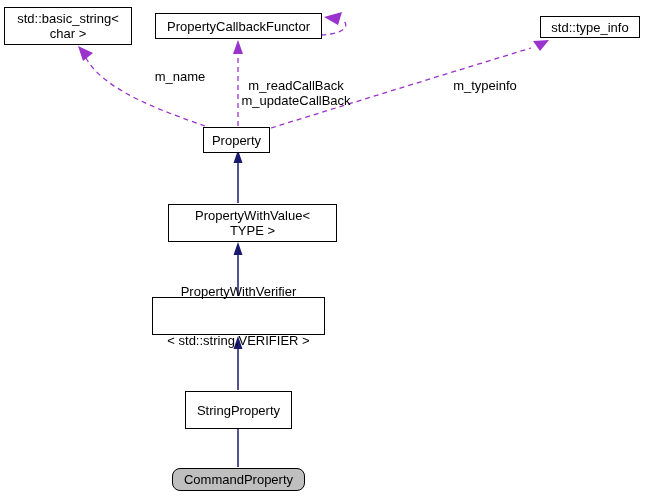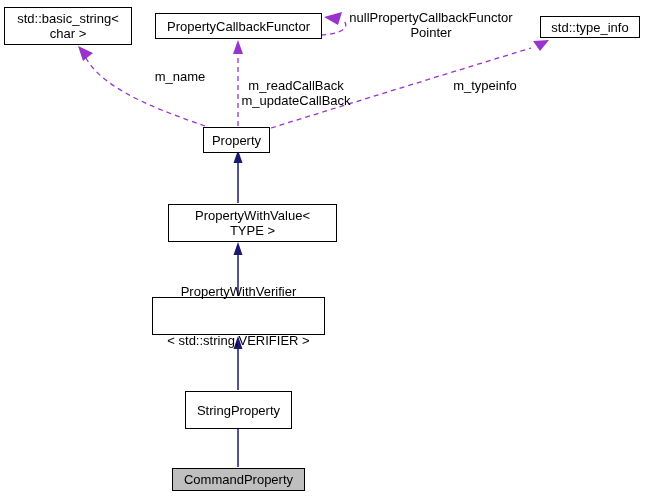--- a/index.html
+++ b/index.html
@@ -32,20 +32,21 @@
     justify-content: center;
     align-items: center;
     text-align: center;
     line-height: 15px;
     white-space: nowrap;
     cursor: pointer;
   }
   .node.current {
     background: var(--selected-node-fill, #bfbfbf);
     cursor: default;
+    border-radius: 8px;
   }
   .edge-label {
     position: absolute;
     text-align: center;
     line-height: 15px;
     white-space: nowrap;
     pointer-events: none;
   }
   
   #n-basic-string      { left: 4px;   top: 7px;   width: 128px; height: 38px; }
@@ -128,22 +129,18 @@
 
   <div class="edge-label" id="l-documentation">
     <div>m_name</div>
   </div>
 
   <div class="edge-label" id="l-callbacks">
     <div>m_readCallBack</div>
     <div>m_updateCallBack</div>
   </div>
 
-  <div class="edge-label" id="l-null-pointer">
-    <div>nullPropertyCallbackFunctor</div>
-    <div>Pointer</div>
-  </div>
 
   <div class="edge-label" id="l-typeinfo">
     <div>m_typeinfo</div>
   </div>
 
 </div>
 
 </body></html>

